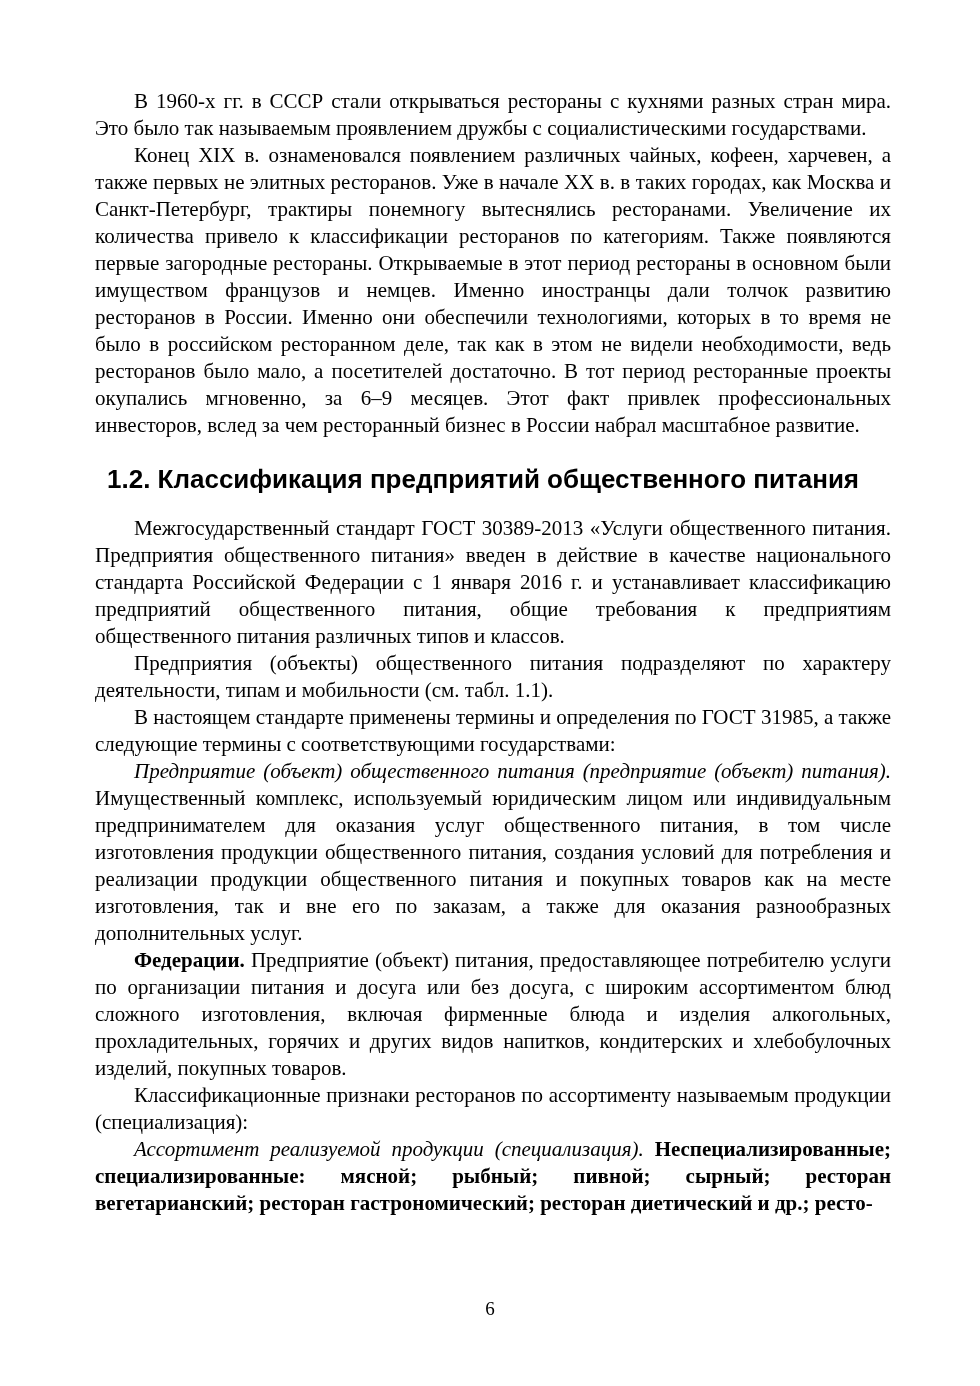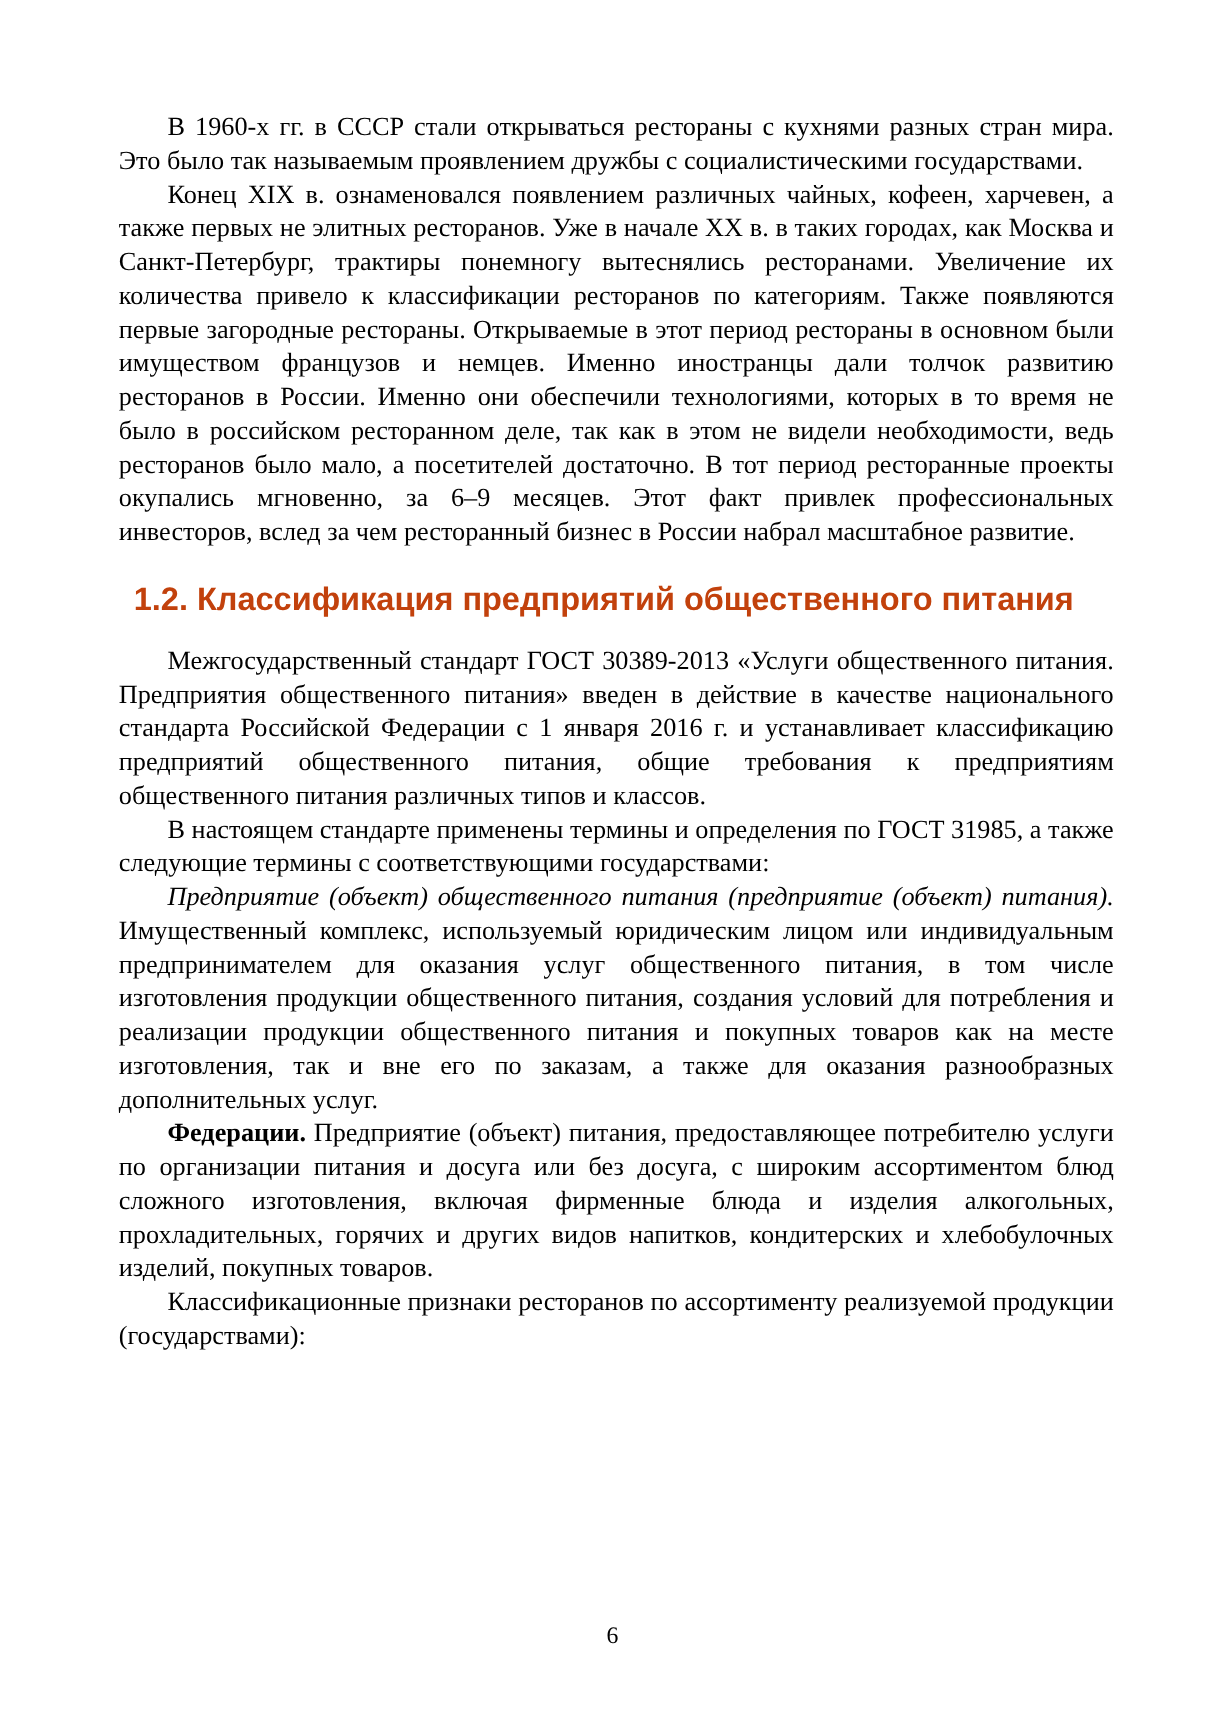--- a/index.html
+++ b/index.html
@@ -29,21 +29,21 @@
     text-align: justify;
     text-indent: 39px;
   }
   .section-heading {
     font-family: "Liberation Sans", sans-serif;
     font-size: 26px;
     font-weight: bold;
     line-height: 32px;
     margin: 24px 0 20px 12px;
     text-align: left;
-    color: #c2410c;
+    color: #000000;
   }
   .italic { font-style: italic; }
   .bold   { font-weight: bold; }
   .page-number {
     position: absolute;
     left: 0;
     top: 1298px;
     width: 980px;
     text-align: center;
     font-size: 19px;
@@ -57,26 +57,28 @@
   <div class="text-block">
 
     <p>В 1960-х гг. в СССР стали открываться рестораны с кухнями разных стран мира. Это было так называемым проявлением дружбы с социалистическими государствами.</p>
 
     <p>Конец XIX в. ознаменовался появлением различных чайных, кофеен, харчевен, а также первых не элитных ресторанов. Уже в начале XX в. в таких городах, как Москва и Санкт-Петербург, трактиры понемногу вытеснялись ресторанами. Увеличение их количества привело к классификации ресторанов по категориям. Также появляются первые загородные рестораны. Открываемые в этот период рестораны в основном были имуществом французов и немцев. Именно иностранцы дали толчок развитию ресторанов в России. Именно они обеспечили технологиями, которых в то время не было в российском ресторанном деле, так как в этом не видели необходимости, ведь ресторанов было мало, а посетителей достаточно. В тот период ресторанные проекты окупались мгновенно, за 6–9 месяцев. Этот факт привлек профессиональных инвесторов, вслед за чем ресторанный бизнес в России набрал масштабное развитие.</p>
 
     <h2 class="section-heading">1.2. Классификация предприятий общественного питания</h2>
 
     <p>Межгосударственный стандарт ГОСТ 30389-2013 «Услуги общественного питания. Предприятия общественного питания» введен в действие в качестве национального стандарта Российской Федерации с 1 января 2016 г. и устанавливает классификацию предприятий общественного питания, общие требования к предприятиям общественного питания различных типов и классов.</p>
 
+    <p>Предприятия (объекты) общественного питания подразделяют по характеру деятельности, типам и мобильности (см. табл. 1.1).</p>
 
     <p>В настоящем стандарте применены термины и определения по ГОСТ 31985, а также следующие термины с соответствующими государствами:</p>
 
     <p><span class="italic">Предприятие (объект) общественного питания (предприятие (объект) питания).</span><span> Имущественный комплекс, используемый юридическим лицом или индивидуальным предпринимателем для оказания услуг общественного питания, в том числе изготовления продукции общественного питания, создания условий для потребления и реализации продукции общественного питания и покупных товаров как на месте изготовления, так и вне его по заказам, а также для оказания разнообразных дополнительных услуг.</span></p>
 
     <p><span class="bold">Федерации.</span><span> Предприятие (объект) питания, предоставляющее потребителю услуги по организации питания и досуга или без досуга, с широким ассортиментом блюд сложного изготовления, включая фирменные блюда и изделия алкогольных, прохладительных, горячих и других видов напитков, кондитерских и хлебобулочных изделий, покупных товаров.</span></p>
 
-    <p>Классификационные признаки ресторанов по ассортименту реализуемой продукции (государствами):</p>
+    <p>Классификационные признаки ресторанов по ассортименту называемым продукции (специализация):</p>
 
+    <p><span class="italic">Ассортимент реализуемой продукции (специализация).</span><span class="bold"> Неспециализированные; специализированные: мясной; рыбный; пивной; сырный; ресторан вегетарианский; ресторан гастрономический; ресторан диетический и др.; ресто-</span></p>
 
   </div>
 
   <div class="page-number">6</div>
 </div>
 
 </body></html>

